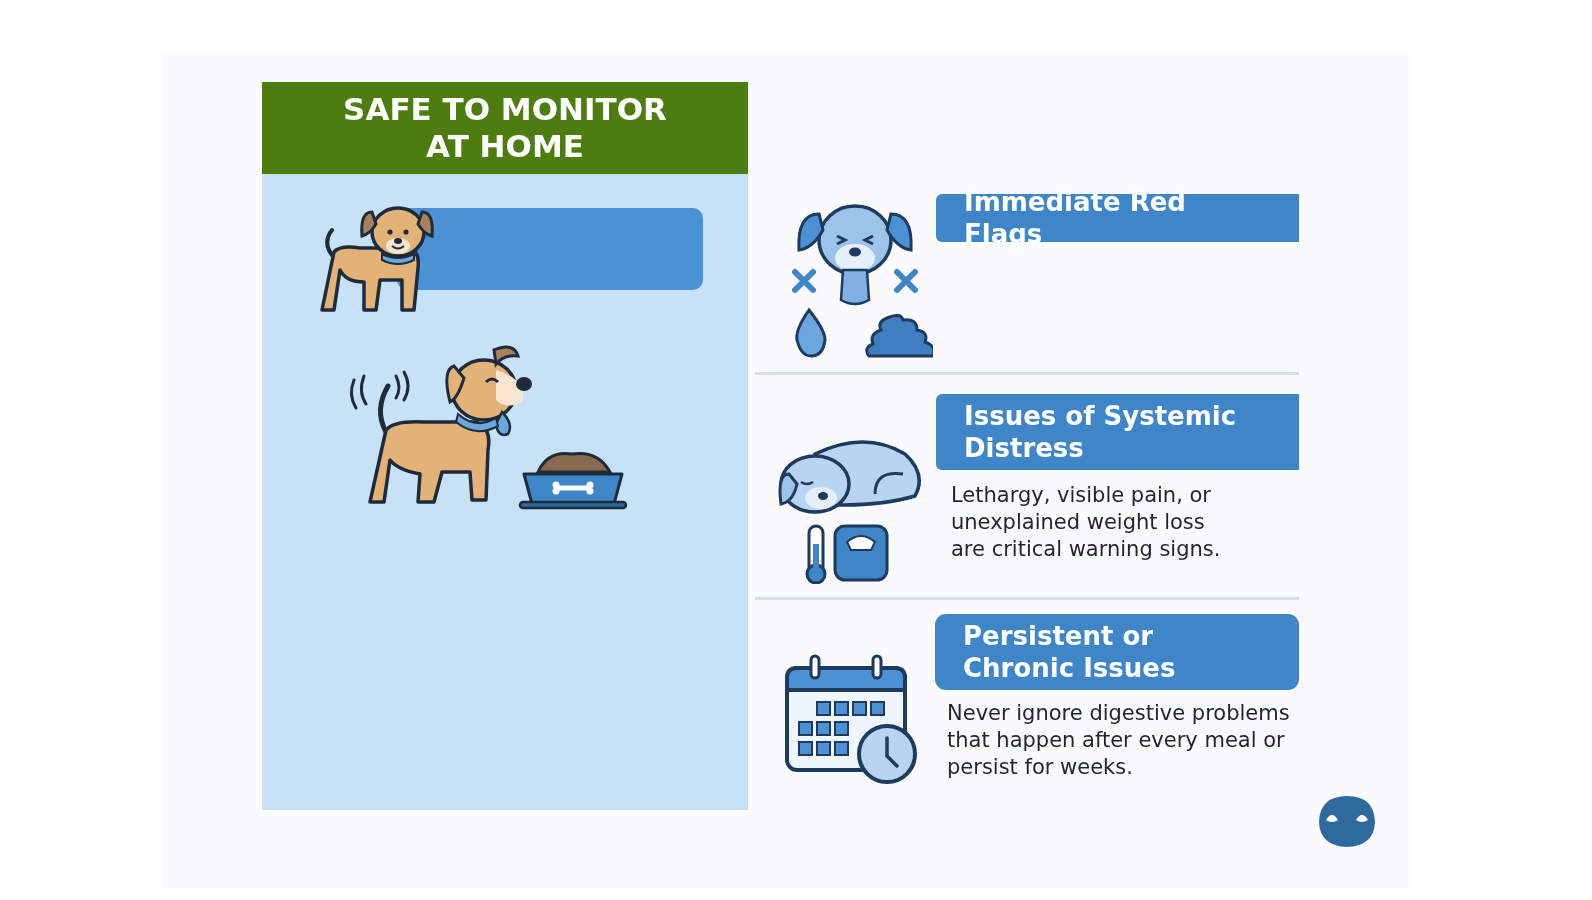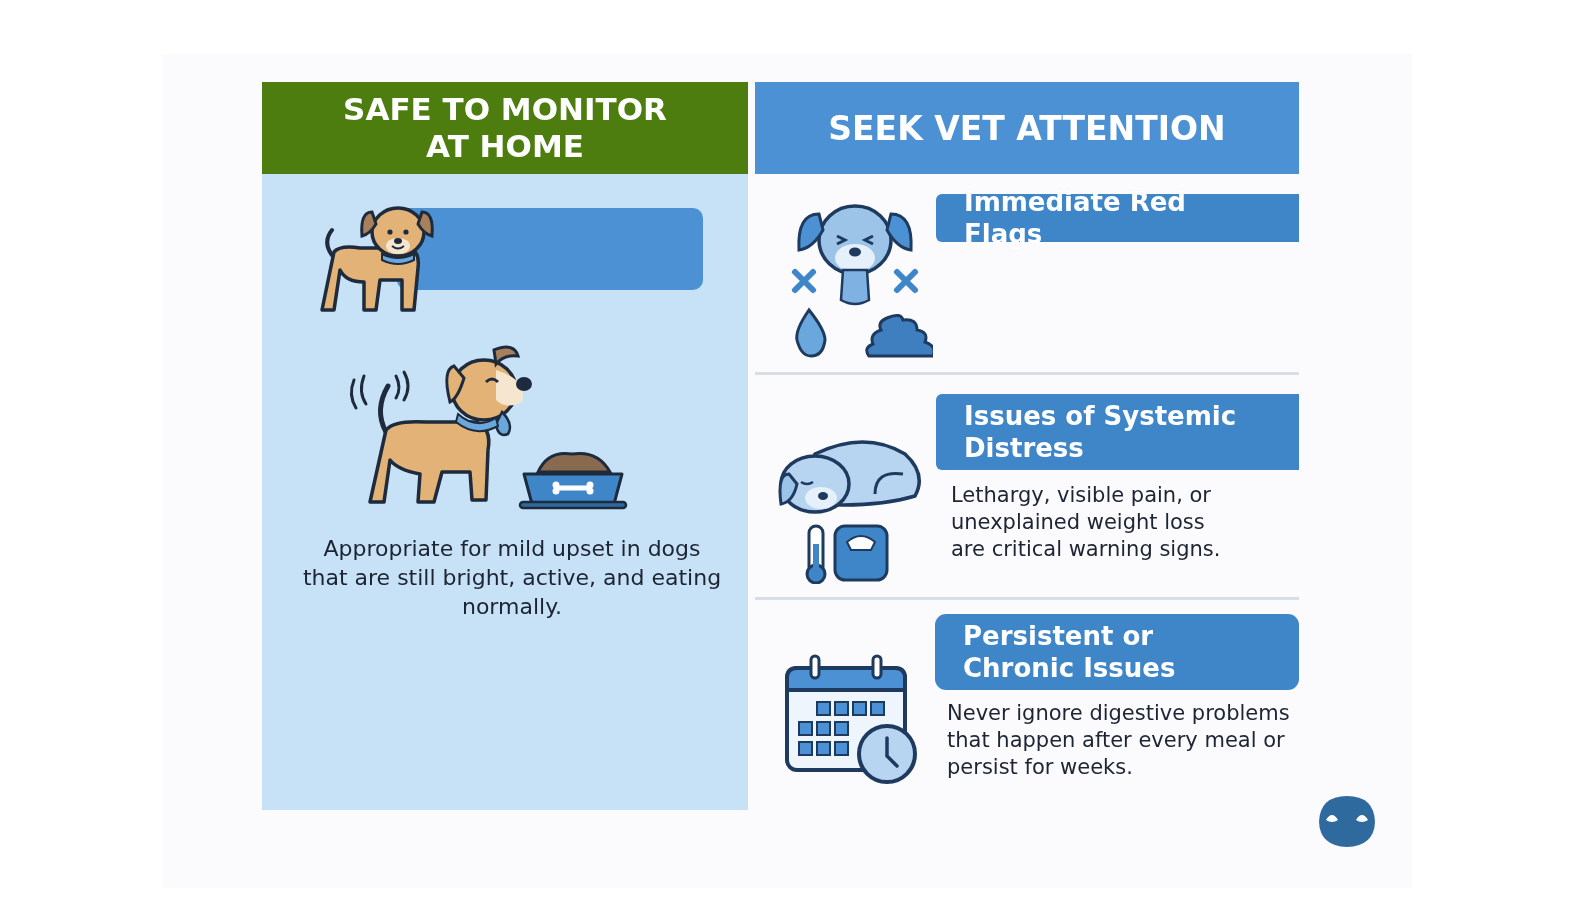--- a/index.html
+++ b/index.html
@@ -61,27 +61,23 @@
   <svg class="icon" style="left:256px;top:364px" width="110" height="66" viewBox="0 0 110 66">
     <path d="M20 26 Q30 4 54 8 Q80 4 92 26 Z" fill="#8a6a4e" stroke="#1e2b3c" stroke-width="3"></path>
     <path d="M6 28 L104 28 L96 58 L14 58 Z" fill="#3f86c8" stroke="#1e2b3c" stroke-width="3" stroke-linejoin="round"></path>
     <rect x="2" y="56" width="106" height="6" rx="3" fill="#2f6a9e" stroke="#1e2b3c" stroke-width="2.5"></rect>
     <path d="M40 42 L70 42" stroke="#ffffff" stroke-width="5" stroke-linecap="round"></path>
     <circle cx="38" cy="39" r="3.5" fill="#fff"></circle>
       <circle cx="38" cy="45" r="3.5" fill="#fff"></circle>
     <circle cx="72" cy="39" r="3.5" fill="#fff"></circle>
       <circle cx="72" cy="45" r="3.5" fill="#fff"></circle>
   </svg>
-  <div class="left-text">Appropriate for mild upset in dogs that are still bright, active, and eating normally.</div>
 </div>
 
 <div class="right-col">
-  <div class="right-header">
-    <span>SEEK VET ATTENTION</span>
-  </div>
 
   <div class="section" style="top:100px;height:190px;">
     <div class="sec-title" style="top:12px;height:48px;">Immediate Red Flags</div>
     <svg class="icon" style="left:28px;top:18px" width="150" height="160" viewBox="0 0 150 160">
       <ellipse cx="72" cy="40" rx="36" ry="34" fill="#9cc3e8" stroke="#1e3a5f" stroke-width="3.5"></ellipse>
       <path d="M36 14 Q14 14 16 50 Q30 48 40 30 Z" fill="#4b91d3" stroke="#1e3a5f" stroke-width="3"></path>
       <path d="M108 14 Q130 14 128 50 Q114 48 104 30 Z" fill="#4b91d3" stroke="#1e3a5f" stroke-width="3"></path>
       <ellipse cx="72" cy="58" rx="20" ry="14" fill="#e6f0fa"></ellipse>
       <path d="M54 36 L62 40 L54 44 M90 36 L82 40 L90 44" fill="none" stroke="#1e3a5f" stroke-width="3"></path>
       <ellipse cx="72" cy="52" rx="6" ry="4.5" fill="#1e3a5f"></ellipse>

